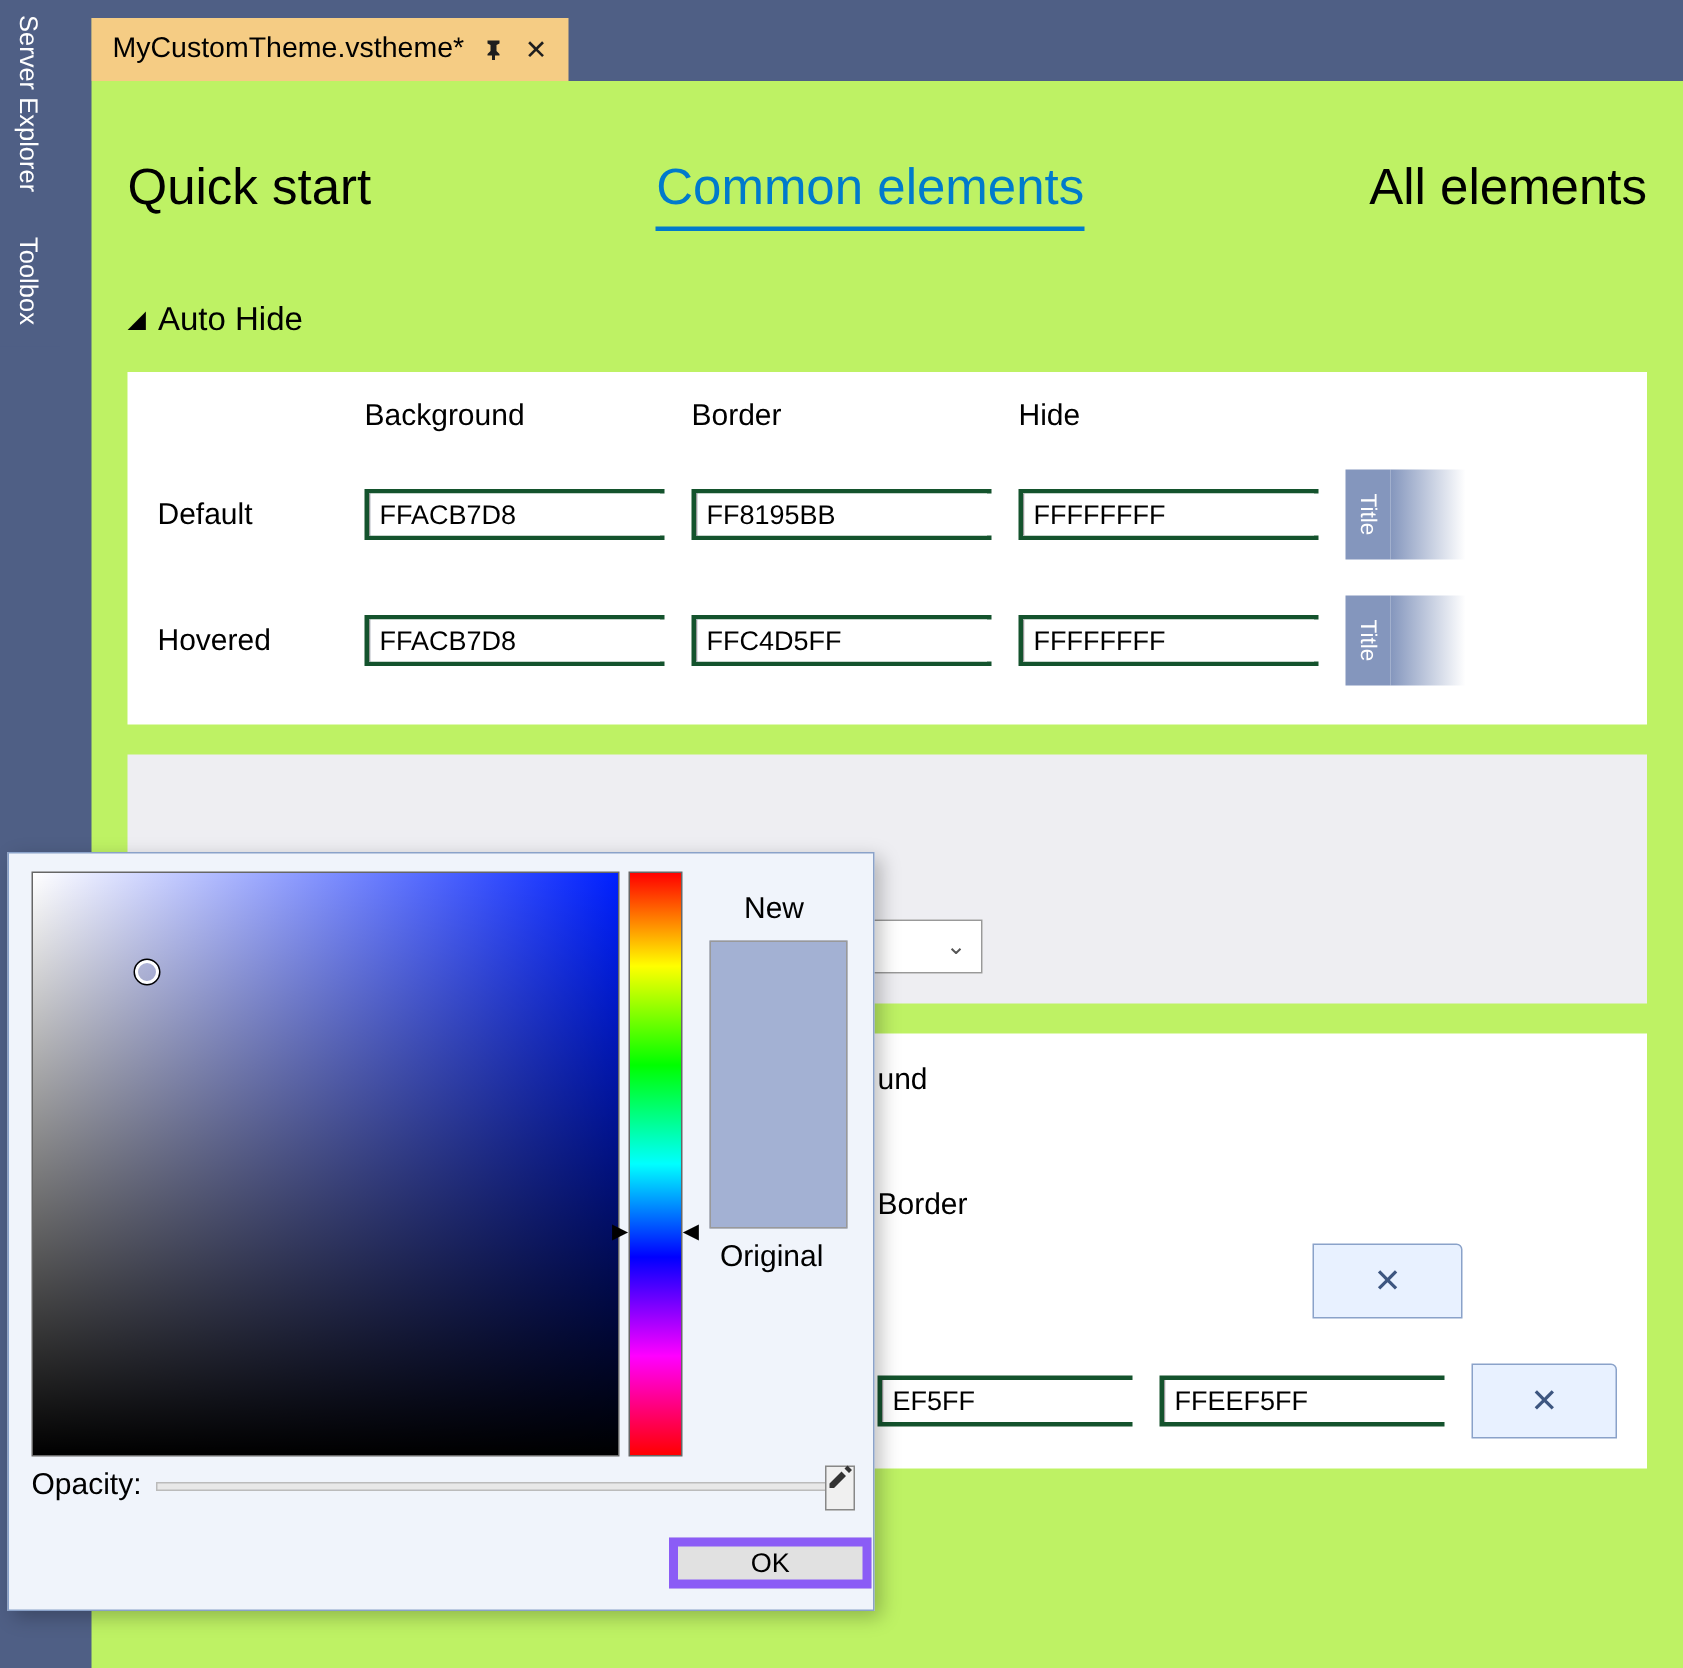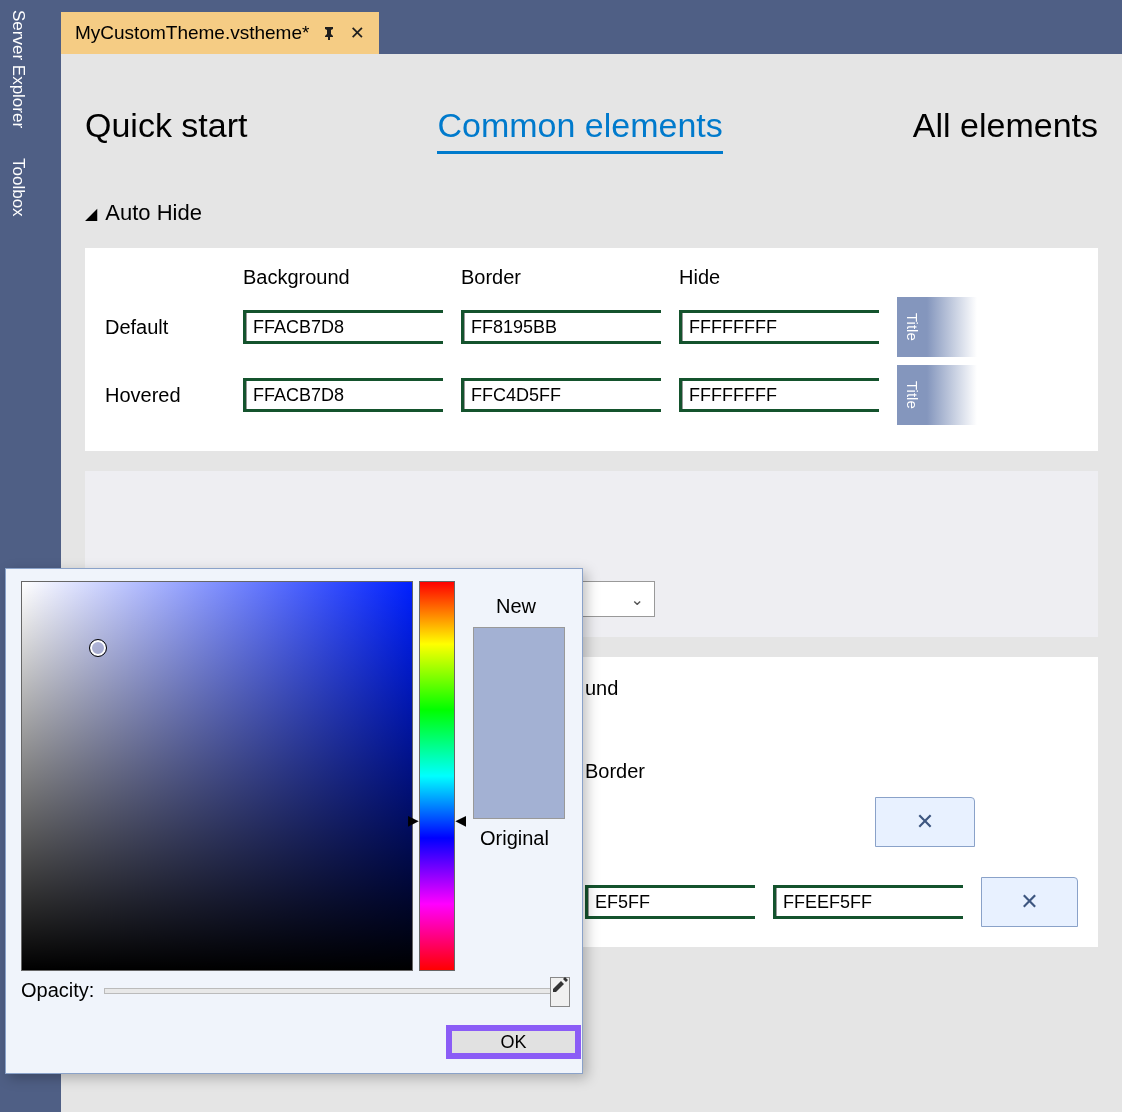--- a/index.html
+++ b/index.html
@@ -1,32 +1,32 @@
 <!DOCTYPE html>
 <html><head>
 <meta charset="utf-8">
 <style>
   * { box-sizing: border-box; margin: 0; padding: 0; font-family: "Segoe UI", sans-serif; }
   body { background: #4f5f85; width: 1122px; height: 1112px; overflow: hidden; position: relative; }
   .left-tabs { position: absolute; left: 0; top: 0; width: 40px; display: flex; flex-direction: column; }
   .left-tab { writing-mode: vertical-lr; background: #4f5f85; color: #fff; font-size: 17px; padding: 10px 8px; border-bottom: 4px solid transparent; cursor: pointer; }
   .left-tab + .left-tab { margin-top: 6px; }
-  .content { position: absolute; left: 61px; top: 12px; width: 1061px; height: 1100px; background: #e5e5e5; }
+  .content { position: absolute; left: 61px; top: 12px; width: 1061px; height: 1100px; background: #bef264; }
   .doc-tab-strip { background: #4f5f85; height: 42px; display: flex; }
   .doc-tab { background: #f5cc84; display: flex; align-items: center; padding: 0 14px; gap: 12px; font-size: 19px; color: #000; }
   .doc-tab .pin, .doc-tab .close { width: 16px; height: 16px; display: inline-flex; align-items: center; justify-content: center; cursor: pointer; color: #1e1e1e; font-size: 18px; }
   .tabs-row { display: flex; gap: 50px; padding: 52px 24px 10px 24px; font-size: 34px; justify-content: space-between; }
   .big-tab { cursor: pointer; padding-bottom: 6px; }
   .big-tab.active { color: #007acc; border-bottom: 3px solid #007acc; }
   .section { padding: 36px 24px 10px 24px; }
   .collapse-header { font-size: 22px; display: flex; align-items: center; gap: 8px; cursor: pointer; }
   .tri { display:inline-block; transform: rotate(0deg); font-size: 16px; }
   .panel { background: #fff; margin: 22px 0 0 0; padding: 18px 20px 26px 20px; }
   .panel-title { font-weight: 600; font-size: 20px; margin-bottom: 22px; }
-  .grid { display: grid; grid-template-columns: 120px 200px 200px 200px 120px; gap: 8px 18px; align-items: center; }
+  .grid { display: grid; grid-template-columns: 120px 200px 200px 200px 120px; gap: 24px 18px; align-items: center; }
   .col-head { font-size: 20px; }
   .row-label { font-size: 20px; }
   .color-cell { display: flex; border: 3px solid #14532d; height: 34px; background:#fff; }
   .swatch { width: 44px; border-right: 1px solid #999; }
   .hex { flex:1; font-size: 18px; padding: 2px 6px; background:#fff; border:none; outline:none; }
   .preview-tab { width: 80px; height: 60px; position: relative; }
   .preview-tab .ptab { position:absolute; left:0; top:0; width:30px; height:60px; background:#8496bd; display:flex; align-items:center; justify-content:center; color:#fff; font-size:15px; writing-mode: vertical-lr; }
   .preview-tab .pfade { position:absolute; left:30px; top:0; width:50px; height:60px; background: linear-gradient(to right, #8496bd 0%, #fff 100%); }
   .panel2 { background:#eeeef2; margin-top: 20px; padding: 20px; }
   .dropdown { width: 260px; height: 36px; background:#fff; border:1px solid #999; display:flex; align-items:center; justify-content:flex-end; padding:0 10px; color:#555; font-size:16px; cursor:pointer; }

